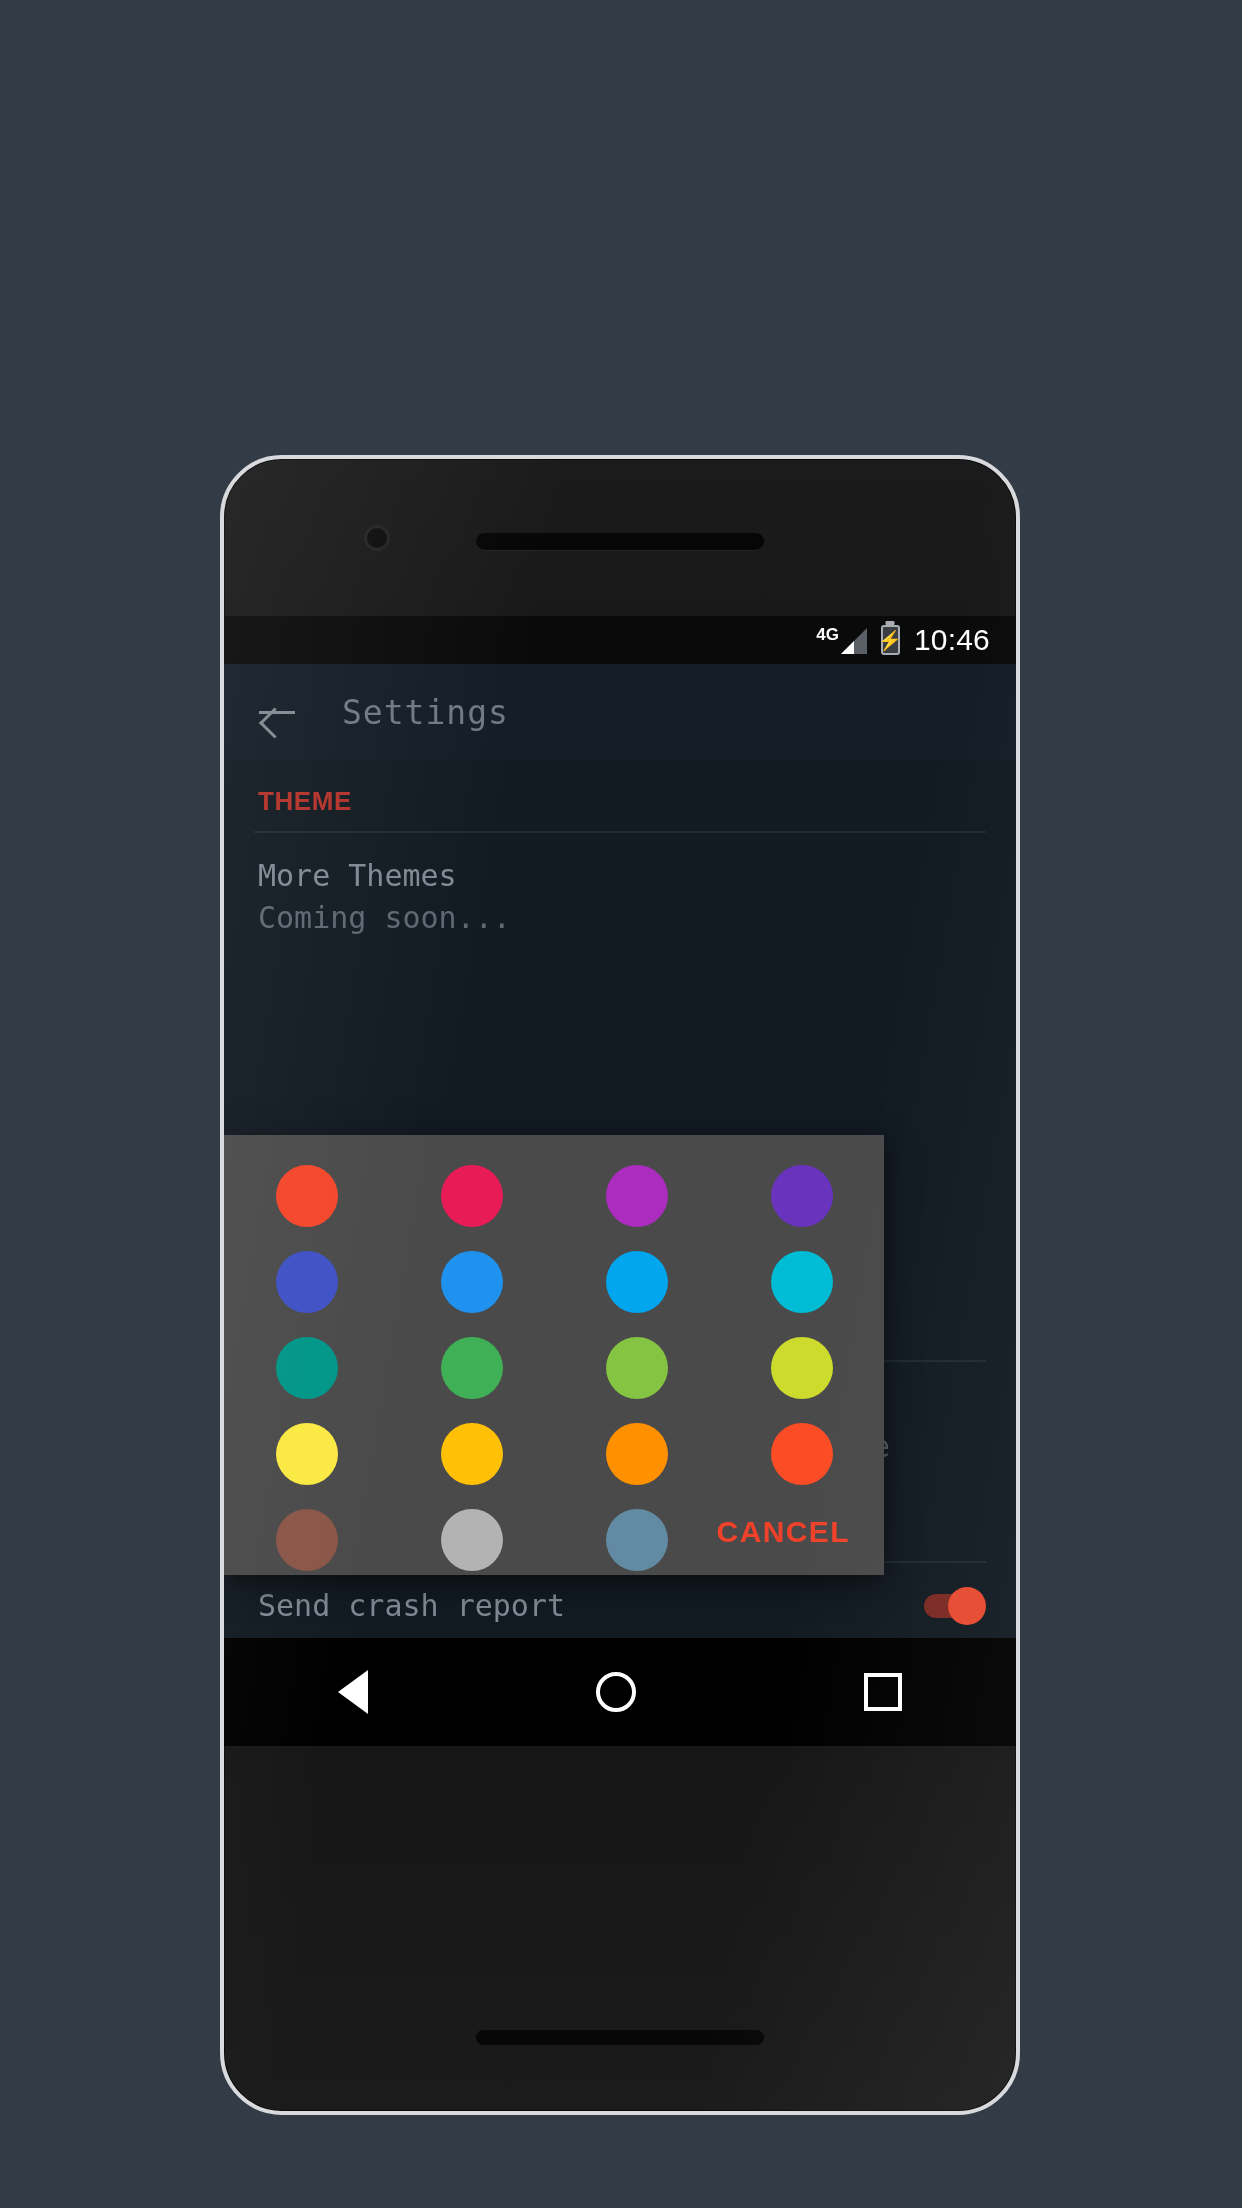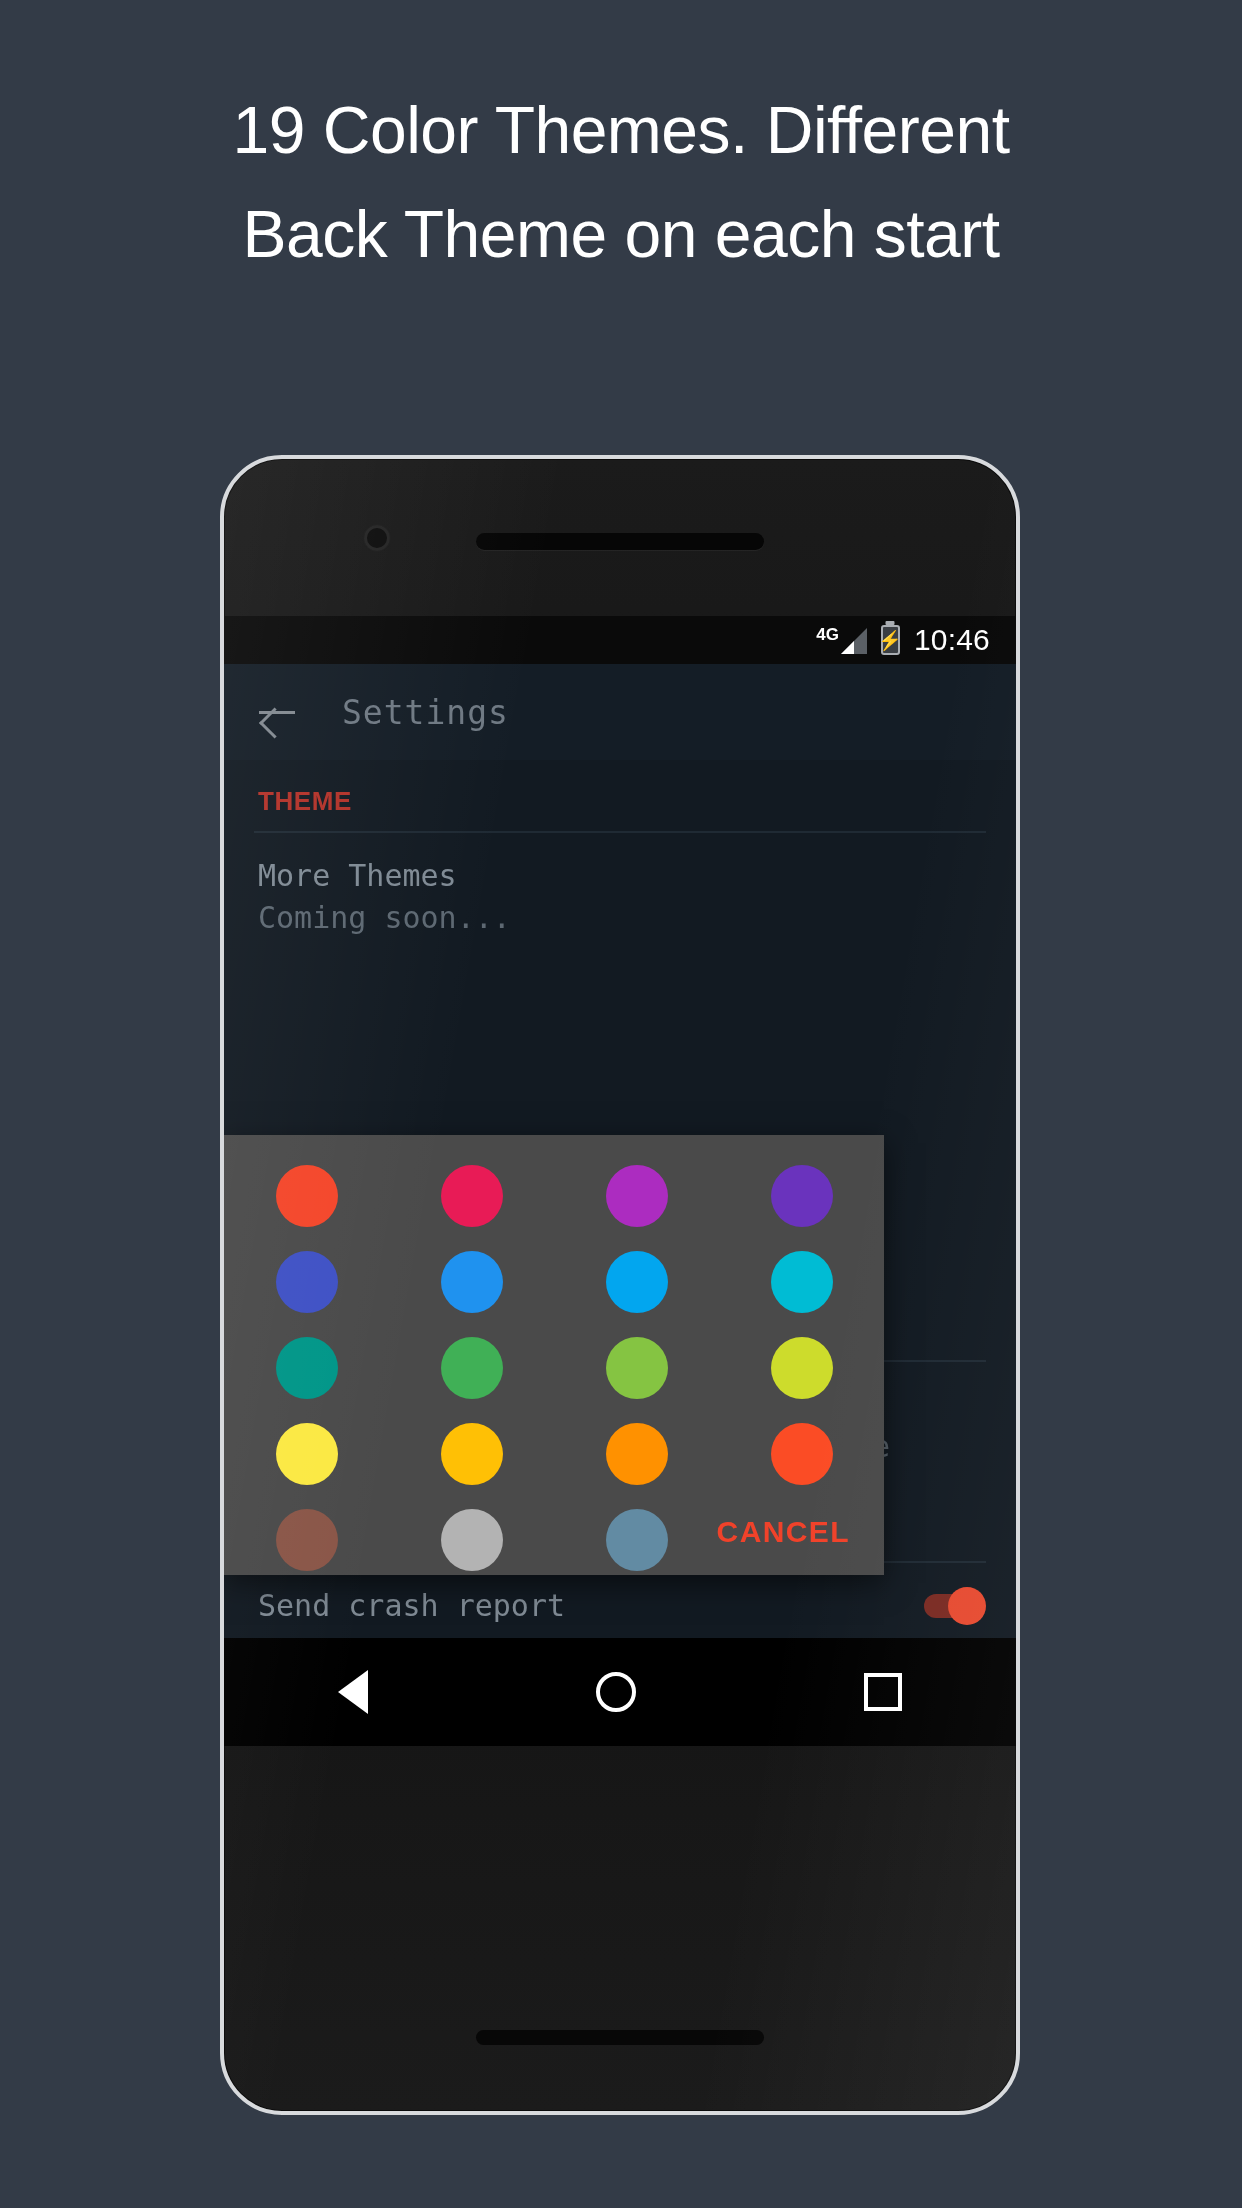--- a/index.html
+++ b/index.html
@@ -197,24 +197,20 @@
     border-right: 30px solid #ffffff;
   }
   .nav-home { width: 40px; height: 40px; border: 4px solid #ffffff; border-radius: 50%; }
   .nav-recent { width: 38px; height: 38px; border: 4px solid #ffffff; }
 </style>
 </head>
 <body>
 
 <div class="page">
 
-  <div class="headline">
-    <span class="ln">19 Color Themes. Different</span>
-    <span class="ln">Back Theme on each start</span>
-  </div>
 
   <div class="phone">
     <div class="front-cam"></div>
     <div class="earpiece"></div>
     <div class="bottom-speaker"></div>
     <div class="btn-power"></div>
     <div class="btn-vol"></div>
 
     <div class="screen">
 

